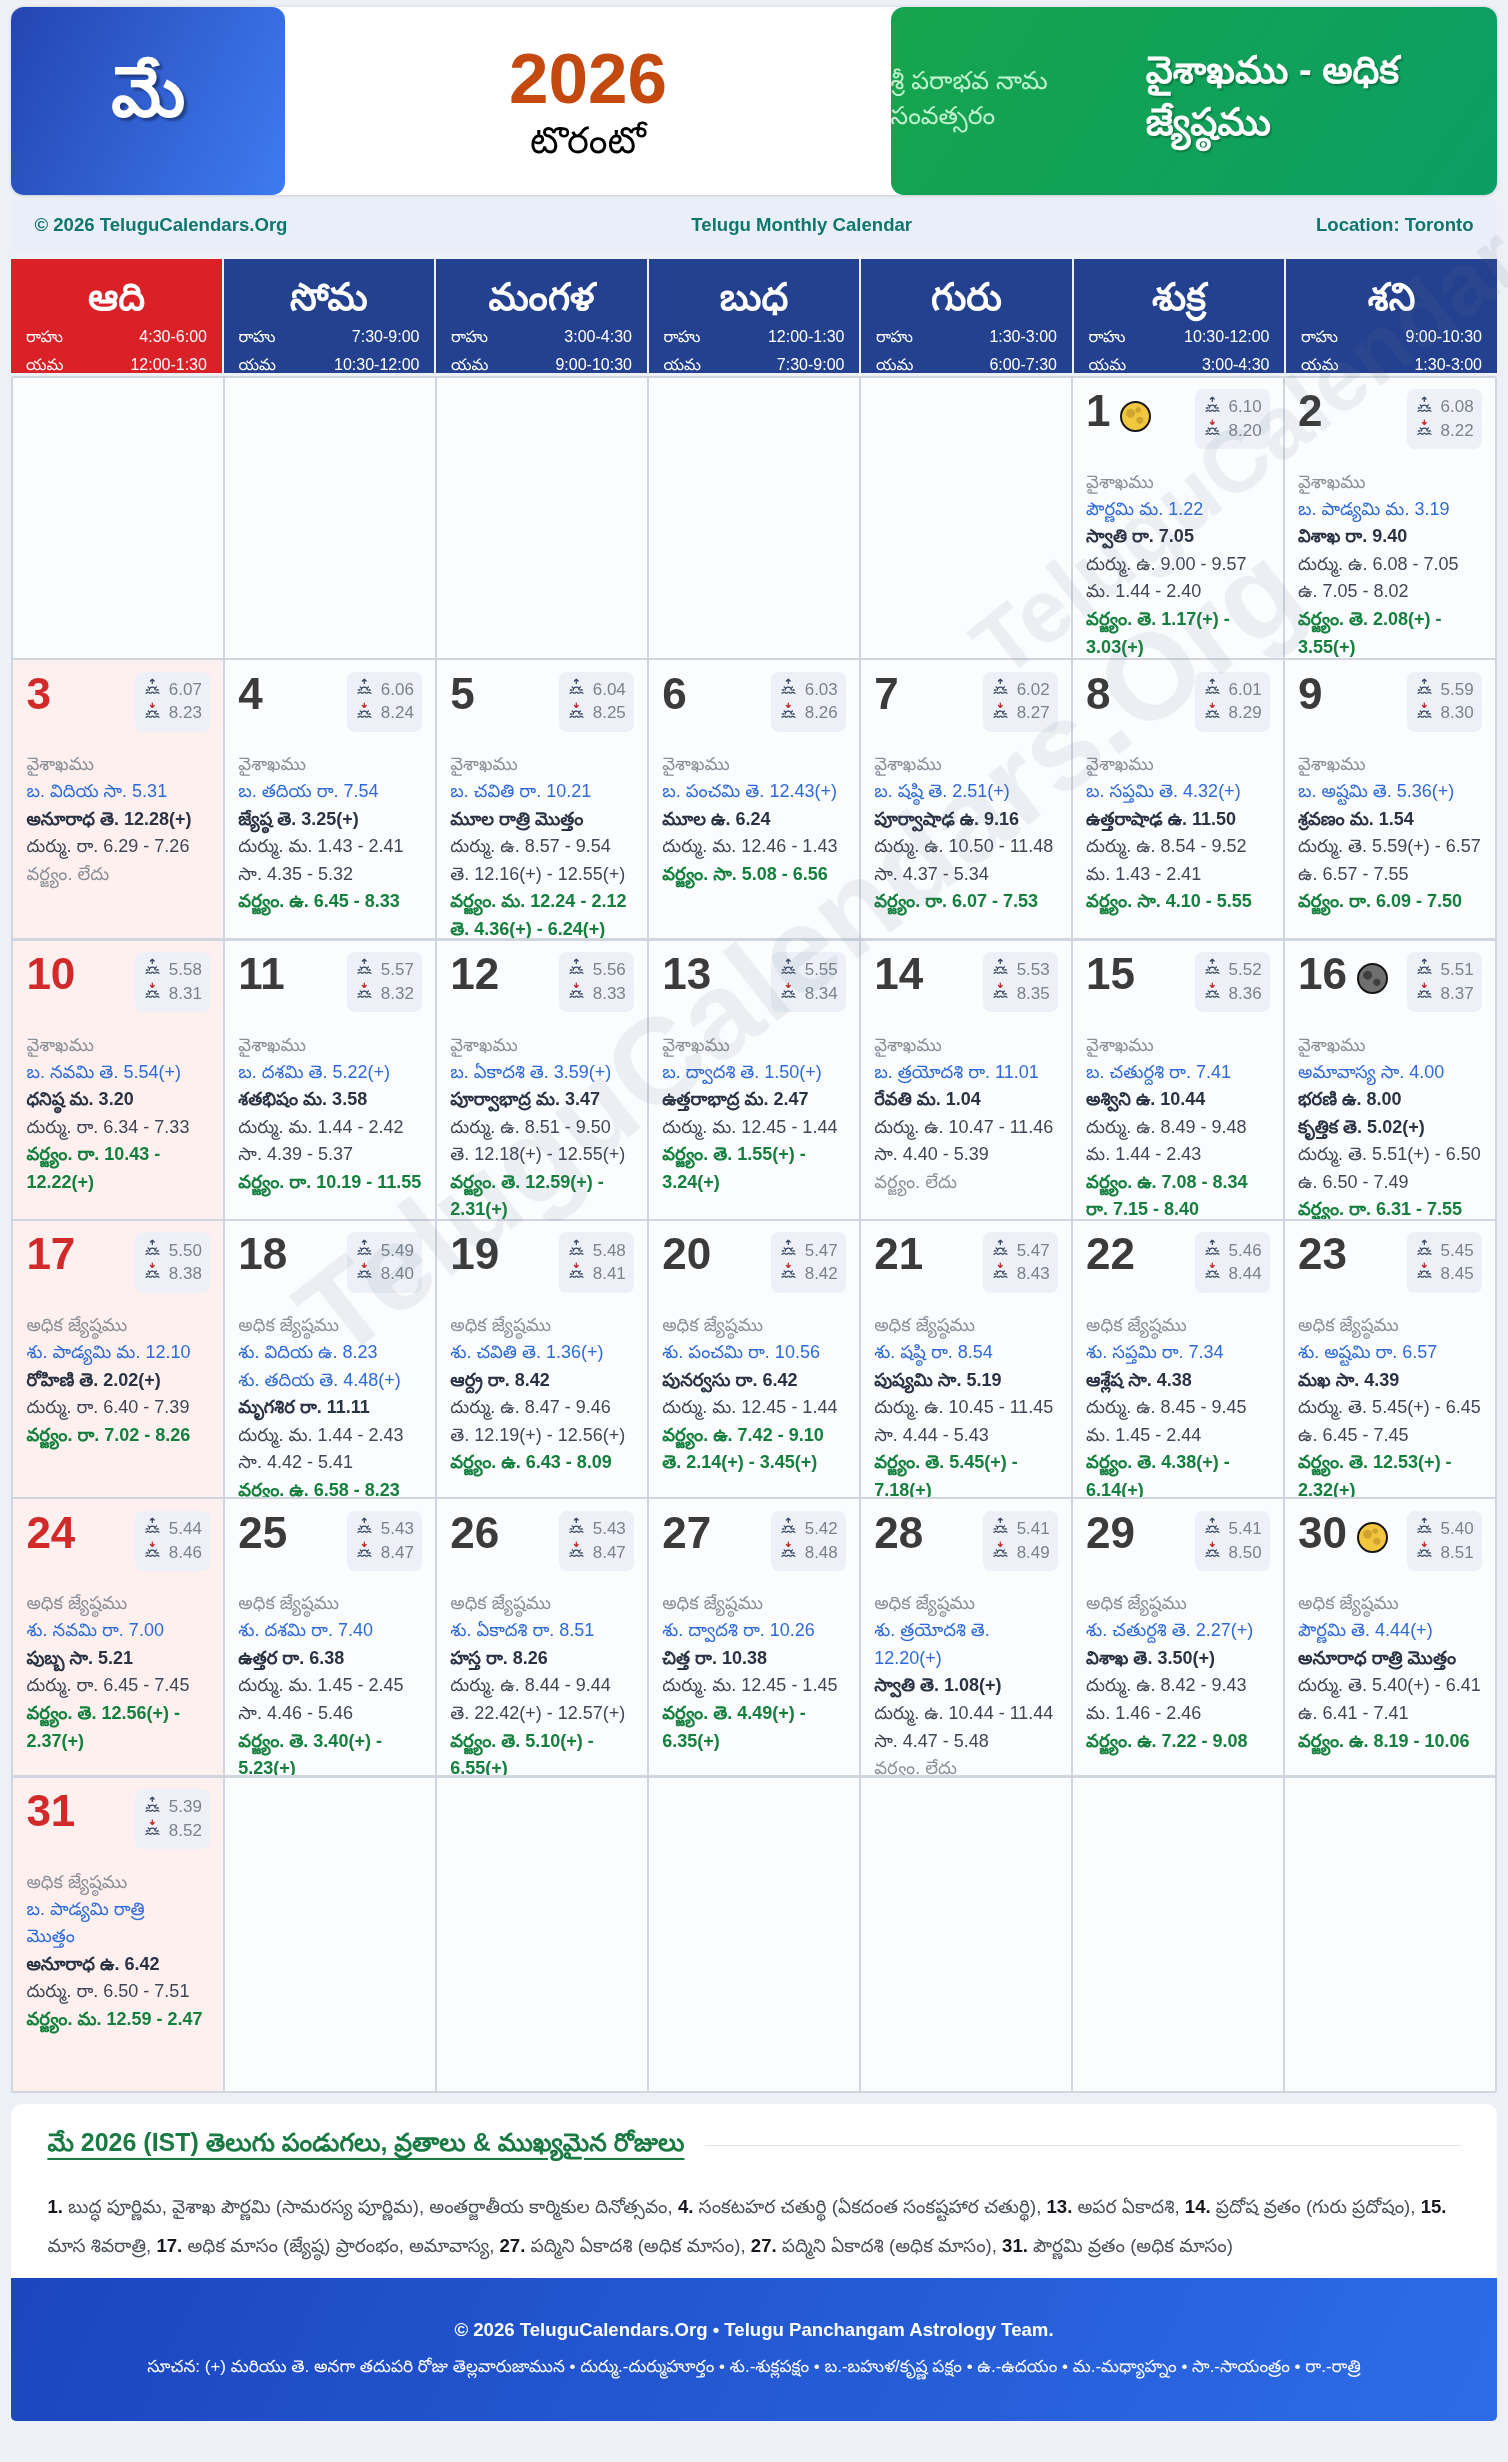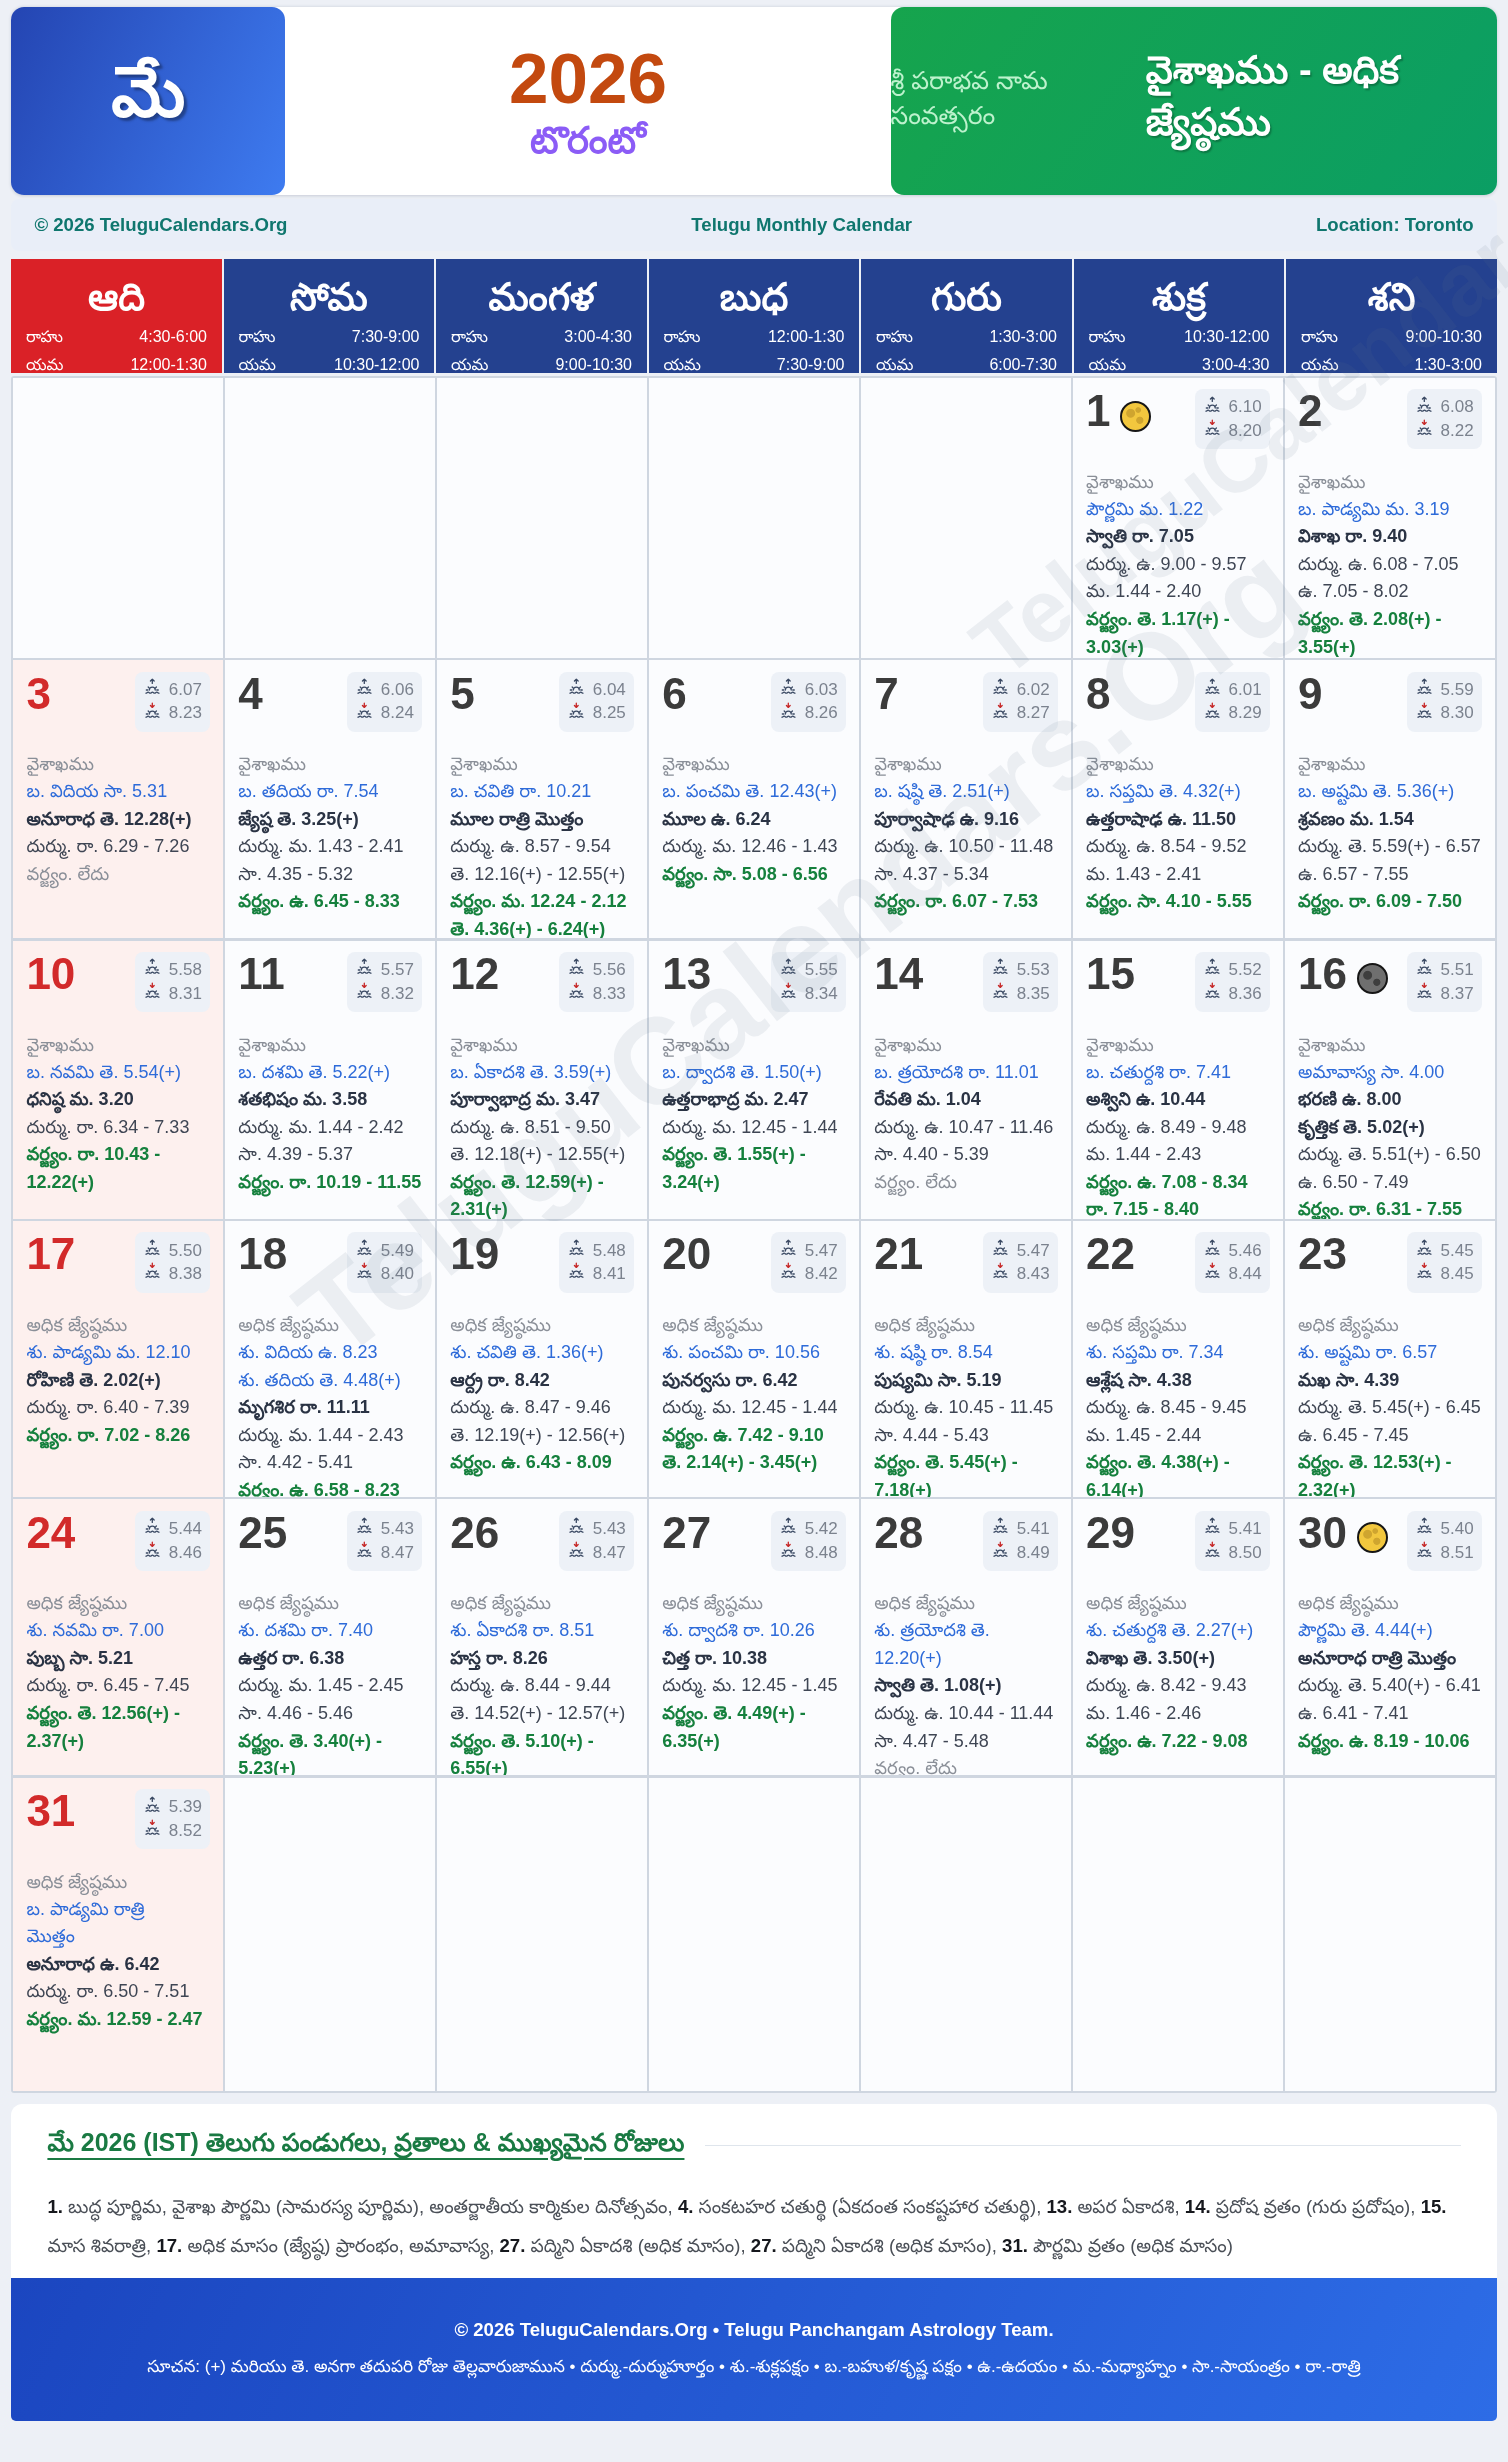--- a/index.html
+++ b/index.html
@@ -5,21 +5,21 @@
   html,body{margin:0;padding:0;}
   body{width:1508px;height:2462px;background:#edf0f6;font-family:"Liberation Sans","DejaVu Sans",sans-serif;}
   .page{position:relative;width:1508px;height:2462px;overflow:hidden;}
 
   
   .top-header{display:flex;margin:6.5px 11.4px 0;height:188px;background:#fff;border-radius:13px;box-shadow:0 0.8px 3.2px rgba(30,40,70,.18);}
   .hdr-left{width:274px;background:linear-gradient(115deg,#2445b2 0%,#3e7bf0 100%);border-radius:13px;display:flex;align-items:center;justify-content:center;}
   .hdr-month{font-size:70px;font-weight:800;color:#fff;text-shadow:3.2px 3.2px 2.4px rgba(0,0,0,.35);}
   .hdr-center{flex:1;display:flex;flex-direction:column;align-items:center;justify-content:center;line-height:1;}
   .hdr-year{font-size:71px;font-weight:800;color:#c3490f;}
-  .hdr-city{font-size:37px;color:#8b5cf6;font-weight:700;margin-top:8px;}
+  .hdr-city{font-size:37px;color:#000000;font-weight:400;margin-top:8px;}
   .hdr-right{width:606px;background:linear-gradient(125deg,#16a44d 0%,#0b9e64 100%);border-radius:13px;display:flex;flex-direction:row;align-items:center;justify-content:center;gap:13px;}
   .hdr-samvatsaram{color:#bdf2cd;font-size:25px;}
   .hdr-masa{color:#fff;font-size:38px;font-weight:700;text-shadow:1.6px 1.6px 1.6px rgba(0,0,0,.25);}
 
   
   .subheader{margin:4.9px 11.4px 0;height:52px;background:#e9eef8;border-radius:8px;display:flex;align-items:center;justify-content:space-between;padding:0 23px;color:#0f766e;font-weight:700;font-size:18.6px;box-sizing:border-box;}
 
   
   .weekday-row{margin:8px 11.4px 0;display:grid;grid-template-columns:repeat(7,1fr);gap:2.4px;}
   .wd{background:#24418f;color:#fff;height:114px;padding:9.7px 14.6px 11.4px;box-sizing:border-box;display:flex;flex-direction:column;justify-content:space-between;}
@@ -1042,21 +1042,21 @@
                   <path d="M3.8 19.6c1.4 0 1.4-1.3 2.8-1.3s1.4 1.3 2.8 1.3 1.4-1.3 2.8-1.3 1.4 1.3 2.8 1.3 1.4-1.3 2.8-1.3 1.4 1.3 2.8 1.3" stroke="#3a4963"></path>
                 </svg></span>
               <span>8.47</span>
             </div>
           </div>
         </div>
         <div class="masa">అధిక జ్యేష్ఠము</div>
         <div class="line tithi">శు. ఏకాదశి రా. 8.51</div>
         <div class="line nak">హస్త రా. 8.26</div>
         <div class="line dur">దుర్ము. ఉ. 8.44 - 9.44</div>
-        <div class="line dur">తె. 14.52(+) - 12.57(+)</div>
+        <div class="line dur">తె. 22.42(+) - 12.57(+)</div>
         <div class="line var">వర్జ్యం. తె. 5.10(+) - 6.55(+)</div>
       </div>
       <div class="cell day">
         <div class="cell-top">
           <div class="daynum-wrap">
             <span class="daynum">27</span>
           </div>
           <div class="sun-badge">
             <div class="sun-row">
               <span><svg width="18.6" height="18.6" viewBox="0 0 24 24" fill="none" stroke-width="1.7" stroke-linecap="round" stroke-linejoin="round">

